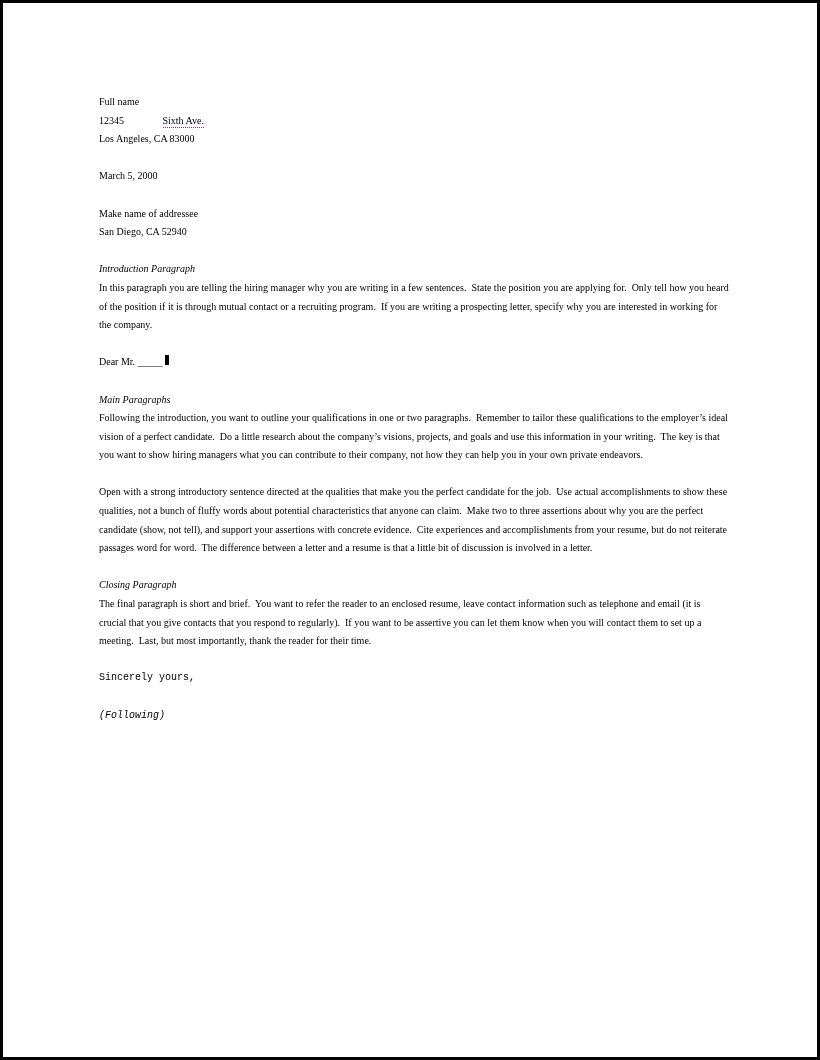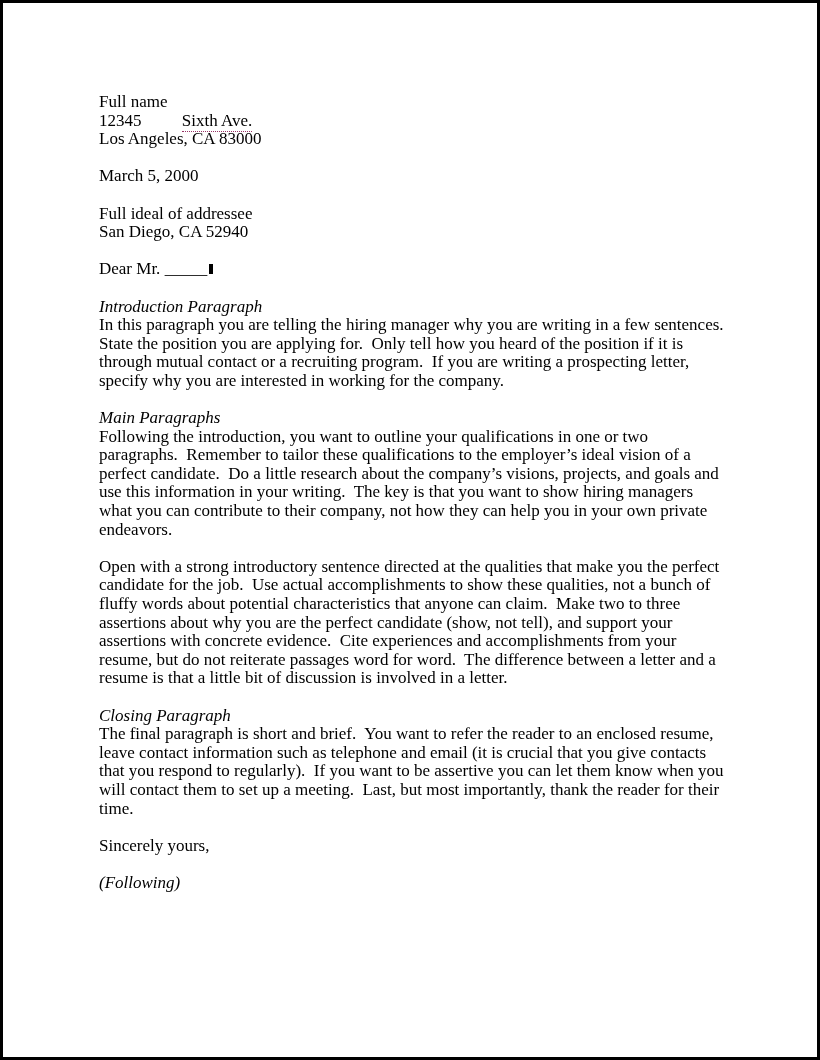--- a/index.html
+++ b/index.html
@@ -4,21 +4,21 @@
 <style>
   html, body { margin: 0; padding: 0; background: #ffffff; }
   .page {
     width: 820px;
     height: 1060px;
     box-sizing: border-box;
     border: 3px solid #000000;
     background: #ffffff;
     position: relative;
     font-family: "Liberation Serif", "DejaVu Serif", serif;
-    font-size: 17px;
+    font-size: 10px;
     line-height: 18.6px;
     color: #000000;
   }
   .content {
     position: absolute;
     left: 96px;
     top: 90px;
     width: 630px;
   }
   .block { margin: 0 0 18.6px 0; }
@@ -29,50 +29,50 @@
   .blank-underline { white-space: pre; }
   .caret-mark {
     display: inline-block;
     width: 3px;
     height: 10px;
     background: #000000;
     margin-left: 2px;
     vertical-align: baseline;
     border-left: 1px solid #000;
   }
-  .signoff-gap { margin: 0 0 18.6px 0; }
+  .signoff-gap { margin: 0 0 18.6px 0; font-family: Liberation Mono, monospace; }
 </style>
 </head>
 <body>
 
 <div class="page">
   <div class="content">
 
     <div class="block">
       <div class="line">Full name</div>
       <div class="line"><span>12345 </span><span class="misspell" style="border-bottom-color: rgb(153, 51, 102); margin-left: 36px;">Sixth Ave.</span></div>
       <div class="line">Los Angeles, CA 83000</div>
     </div>
 
     <div class="block">
       <div class="line">March 5, 2000</div>
     </div>
 
     <div class="block">
-      <div class="line">Full ideal of addressee</div>
+      <div class="line">Make name of addressee</div>
       <div class="line">San Diego, CA 52940</div>
-    </div>
-
-    <div class="block">
-      <div class="line"><span>Dear Mr. </span><span class="blank-underline">_____</span><span class="caret-mark"></span></div>
     </div>
 
     <div class="block">
       <div class="heading line">Introduction Paragraph</div>
       <div class="para">In this paragraph you are telling the hiring manager why you are writing in a few sentences.  State the position you are applying for.  Only tell how you heard of the position if it is through mutual contact or a recruiting program.  If you are writing a prospecting letter, specify why you are interested in working for the company.</div>
+    </div>
+
+    <div class="block">
+      <div class="line"><span>Dear Mr. </span><span class="blank-underline">_____</span><span class="caret-mark"></span></div>
     </div>
 
     <div class="block">
       <div class="heading line">Main Paragraphs</div>
       <div class="para">Following the introduction, you want to outline your qualifications in one or two paragraphs.  Remember to tailor these qualifications to the employer’s ideal vision of a perfect candidate.  Do a little research about the company’s visions, projects, and goals and use this information in your writing.  The key is that you want to show hiring managers what you can contribute to their company, not how they can help you in your own private endeavors.</div>
     </div>
 
     <div class="block">
       <div class="para">Open with a strong introductory sentence directed at the qualities that make you the perfect candidate for the job.  Use actual accomplishments to show these qualities, not a bunch of fluffy words about potential characteristics that anyone can claim.  Make two to three assertions about why you are the perfect candidate (show, not tell), and support your assertions with concrete evidence.  Cite experiences and accomplishments from your resume, but do not reiterate passages word for word.  The difference between a letter and a resume is that a little bit of discussion is involved in a letter.</div>
     </div>

